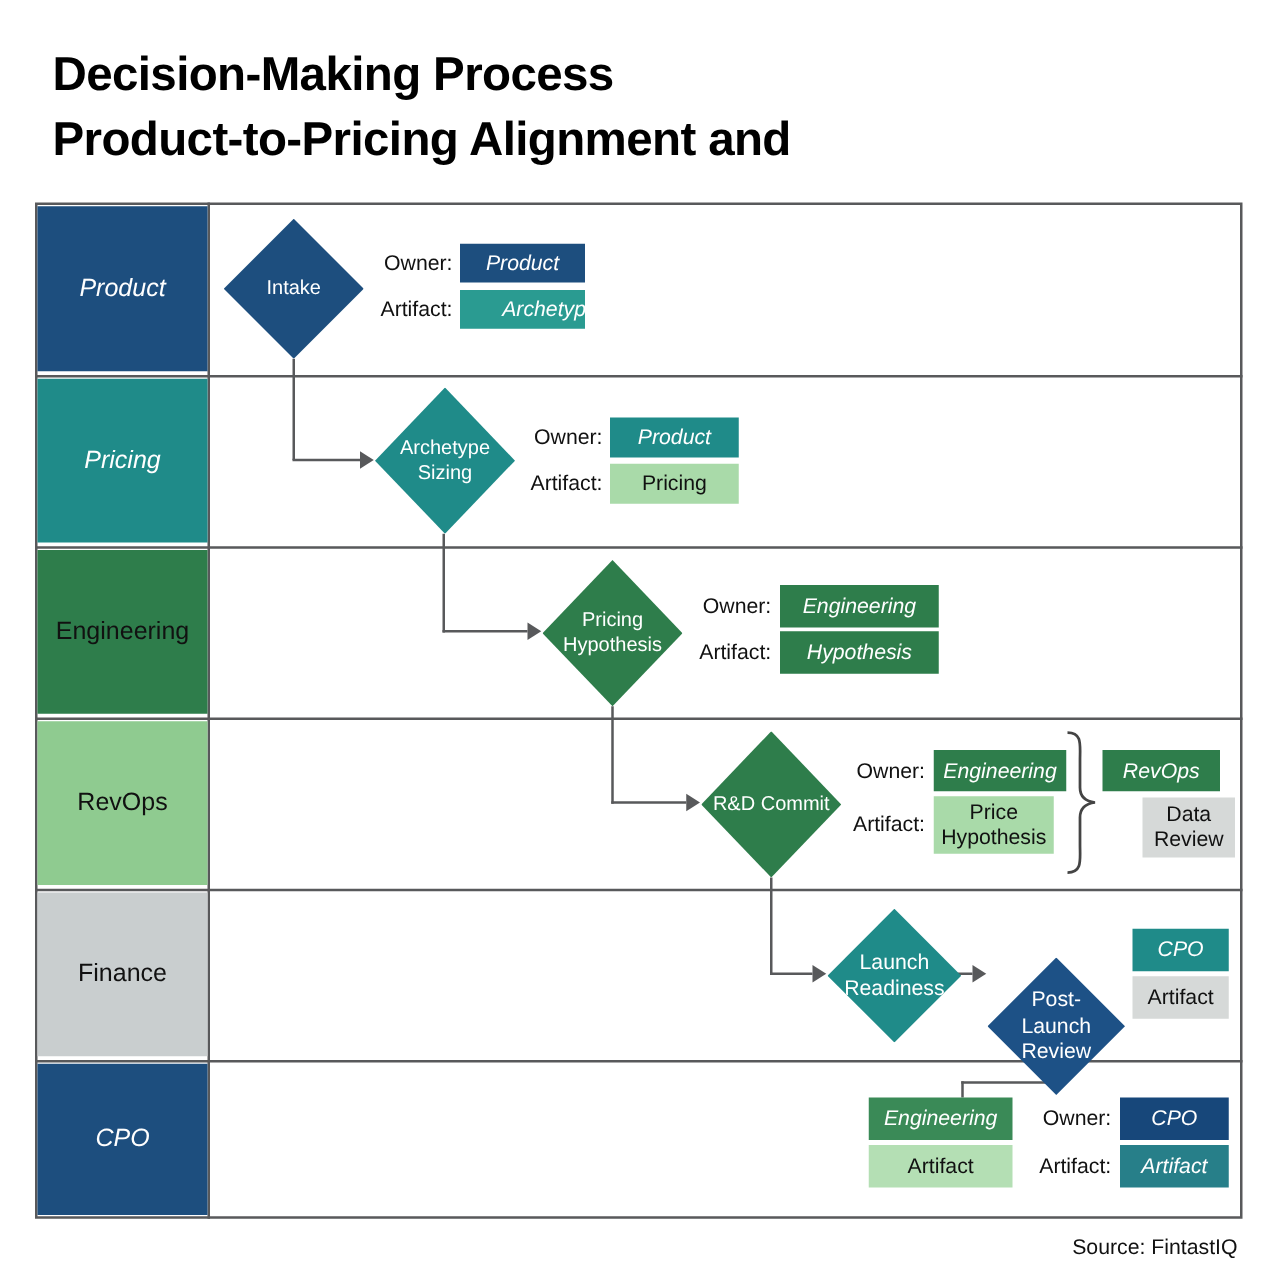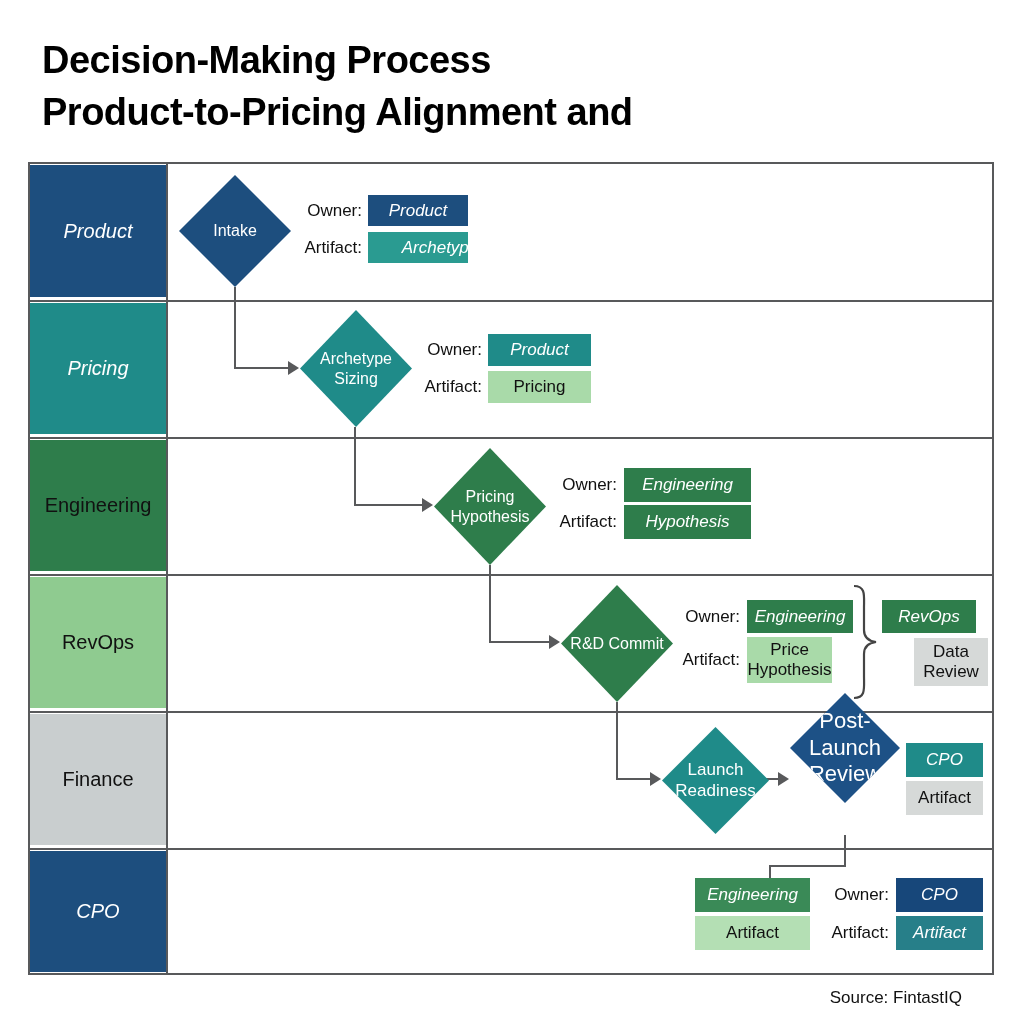--- a/index.html
+++ b/index.html
@@ -9,21 +9,21 @@
     --lt_green:#a9daa9; --lt_green2:#8fcb90; --lt_green3:#b4dfb4;
     --gray_lane:#c9cecf; --gray_box:#d6d9d8;
     --line:#58595b; --text_dark:#111111;
   }
   *{margin:0;padding:0;box-sizing:border-box;}
   body{background:#ffffff;font-family:"Liberation Sans", sans-serif;}
   #page{position:relative;width:1024px;height:1024px;background:#ffffff;overflow:hidden;}
 
   .title{position:absolute;left:42px;top:34px;width:920px;font-size:38px;font-weight:bold;
          color:#000;line-height:52px;letter-spacing:-0.5px;}
-  .source{position:absolute;left:612px;top:988px;width:350px;text-align:right;font-size:17px;color:#111;}
+  .source{position:absolute;left:640px;top:988px;width:350px;text-align:right;font-size:17px;color:#111;}
 
   .chart-frame{position:absolute;left:28px;top:162px;width:966px;height:813px;border:2px solid var(--line);}
   .lane-line{position:absolute;left:28px;width:966px;height:2px;background:var(--line);}
   .lane-divider{position:absolute;left:166px;top:162px;width:2px;height:813px;background:var(--line);}
 
   .lane-label{position:absolute;left:30px;width:136px;display:flex;align-items:center;justify-content:center;
               font-size:20px;}
   .box{position:absolute;display:flex;align-items:center;justify-content:center;text-align:center;
        font-size:17px;line-height:1.15;}
   .dk{color:#ffffff;font-style:italic;} .lt{color:var(--text_dark);}
@@ -89,41 +89,41 @@
 
   <div class="vline" style="left:844px;top:835px;width:2px;height:32px"></div>
   <div class="hline" style="left:769px;top:865px;width:77px;height:2px"></div>
   <div class="vline" style="left:769px;top:865px;width:2px;height:13px"></div>
 
   <div class="diamond c-dkblue" style="left:179px;top:175px;width:112px;height:112px">Intake</div>
   <div class="diamond c-teal" style="left:300px;top:310px;width:112px;height:117px">Archetype Sizing</div>
   <div class="diamond c-green" style="left:561px;top:585px;width:112px;height:117px">R&amp;D Commit</div>
   <div class="diamond c-green" style="left:434px;top:448px;width:112px;height:117px">Pricing Hypothesis</div>
   <div class="diamond c-teal" style="left:662px;top:727px;width:107px;height:107px;font-size:17px">Launch Readiness</div>
-  <div class="diamond" style="left:790px;top:693px;width:110px;height:110px;background:var(--blue_bright);font-size:22px">Post-Launch Review</div>
+  <div class="diamond" style="left:790px;top:766px;width:110px;height:110px;background:var(--blue_bright);font-size:17px">Post-Launch Review</div>
 
   <div class="anno-label" style="left:285px;top:195px;width:77px;height:31px">Owner:</div>
   <div class="box c-dkblue dk" style="left:368px;top:195px;width:100px;height:31px">Product</div>
   <div class="anno-label" style="left:285px;top:232px;width:77px;height:31px">Artifact:</div>
   <div class="box c-teal2 dk" style="left:368px;top:232px;width:100px;height:31px">Archetype</div>
 
   <div class="anno-label" style="left:405px;top:334px;width:77px;height:32px">Owner:</div>
   <div class="box c-teal dk" style="left:488px;top:334px;width:103px;height:32px">Product</div>
   <div class="anno-label" style="left:405px;top:371px;width:77px;height:32px">Artifact:</div>
   <div class="box c-ltgreen lt" style="left:488px;top:371px;width:103px;height:32px">Pricing</div>
 
   <div class="anno-label" style="left:540px;top:468px;width:77px;height:34px">Owner:</div>
   <div class="box c-green dk" style="left:624px;top:468px;width:127px;height:34px">Engineering</div>
   <div class="anno-label" style="left:540px;top:505px;width:77px;height:34px">Artifact:</div>
   <div class="box c-green dk" style="left:624px;top:505px;width:127px;height:34px">Hypothesis</div>
 
   <div class="anno-label" style="left:663px;top:600px;width:77px;height:33px">Owner:</div>
   <div class="box c-green dk" style="left:747px;top:600px;width:106px;height:33px">Engineering</div>
   <div class="anno-label" style="left:663px;top:637px;width:77px;height:46px">Artifact:</div>
-  <div class="box c-ltgreen lt" style="left:747px;top:637px;width:85px;height:46px">Price Hypothesis</div>
+  <div class="box c-ltgreen lt" style="left:747px;top:637px;width:96px;height:46px">Price Hypothesis</div>
   <svg class="brace" style="left:851px;top:584px" width="26" height="116" viewBox="0 0 26 116">
     <path d="M3,2 C15,2 13,12 13,24 L13,46 C13,53 17,57 25,58 C17,59 13,63 13,70 L13,92 C13,104 15,114 3,114" fill="none" stroke="#444" stroke-width="2.2"></path>
   </svg>
   <div class="box c-green dk" style="left:882px;top:600px;width:94px;height:33px">RevOps</div>
   <div class="box c-gray2 lt" style="left:914px;top:638px;width:74px;height:48px">Data Review</div>
 
   <div class="box c-teal dk" style="left:906px;top:743px;width:77px;height:34px">CPO</div>
   <div class="box c-gray2 lt" style="left:906px;top:781px;width:77px;height:34px">Artifact</div>
 
   <div class="box c-green2 dk" style="left:695px;top:878px;width:115px;height:34px">Engineering</div>

